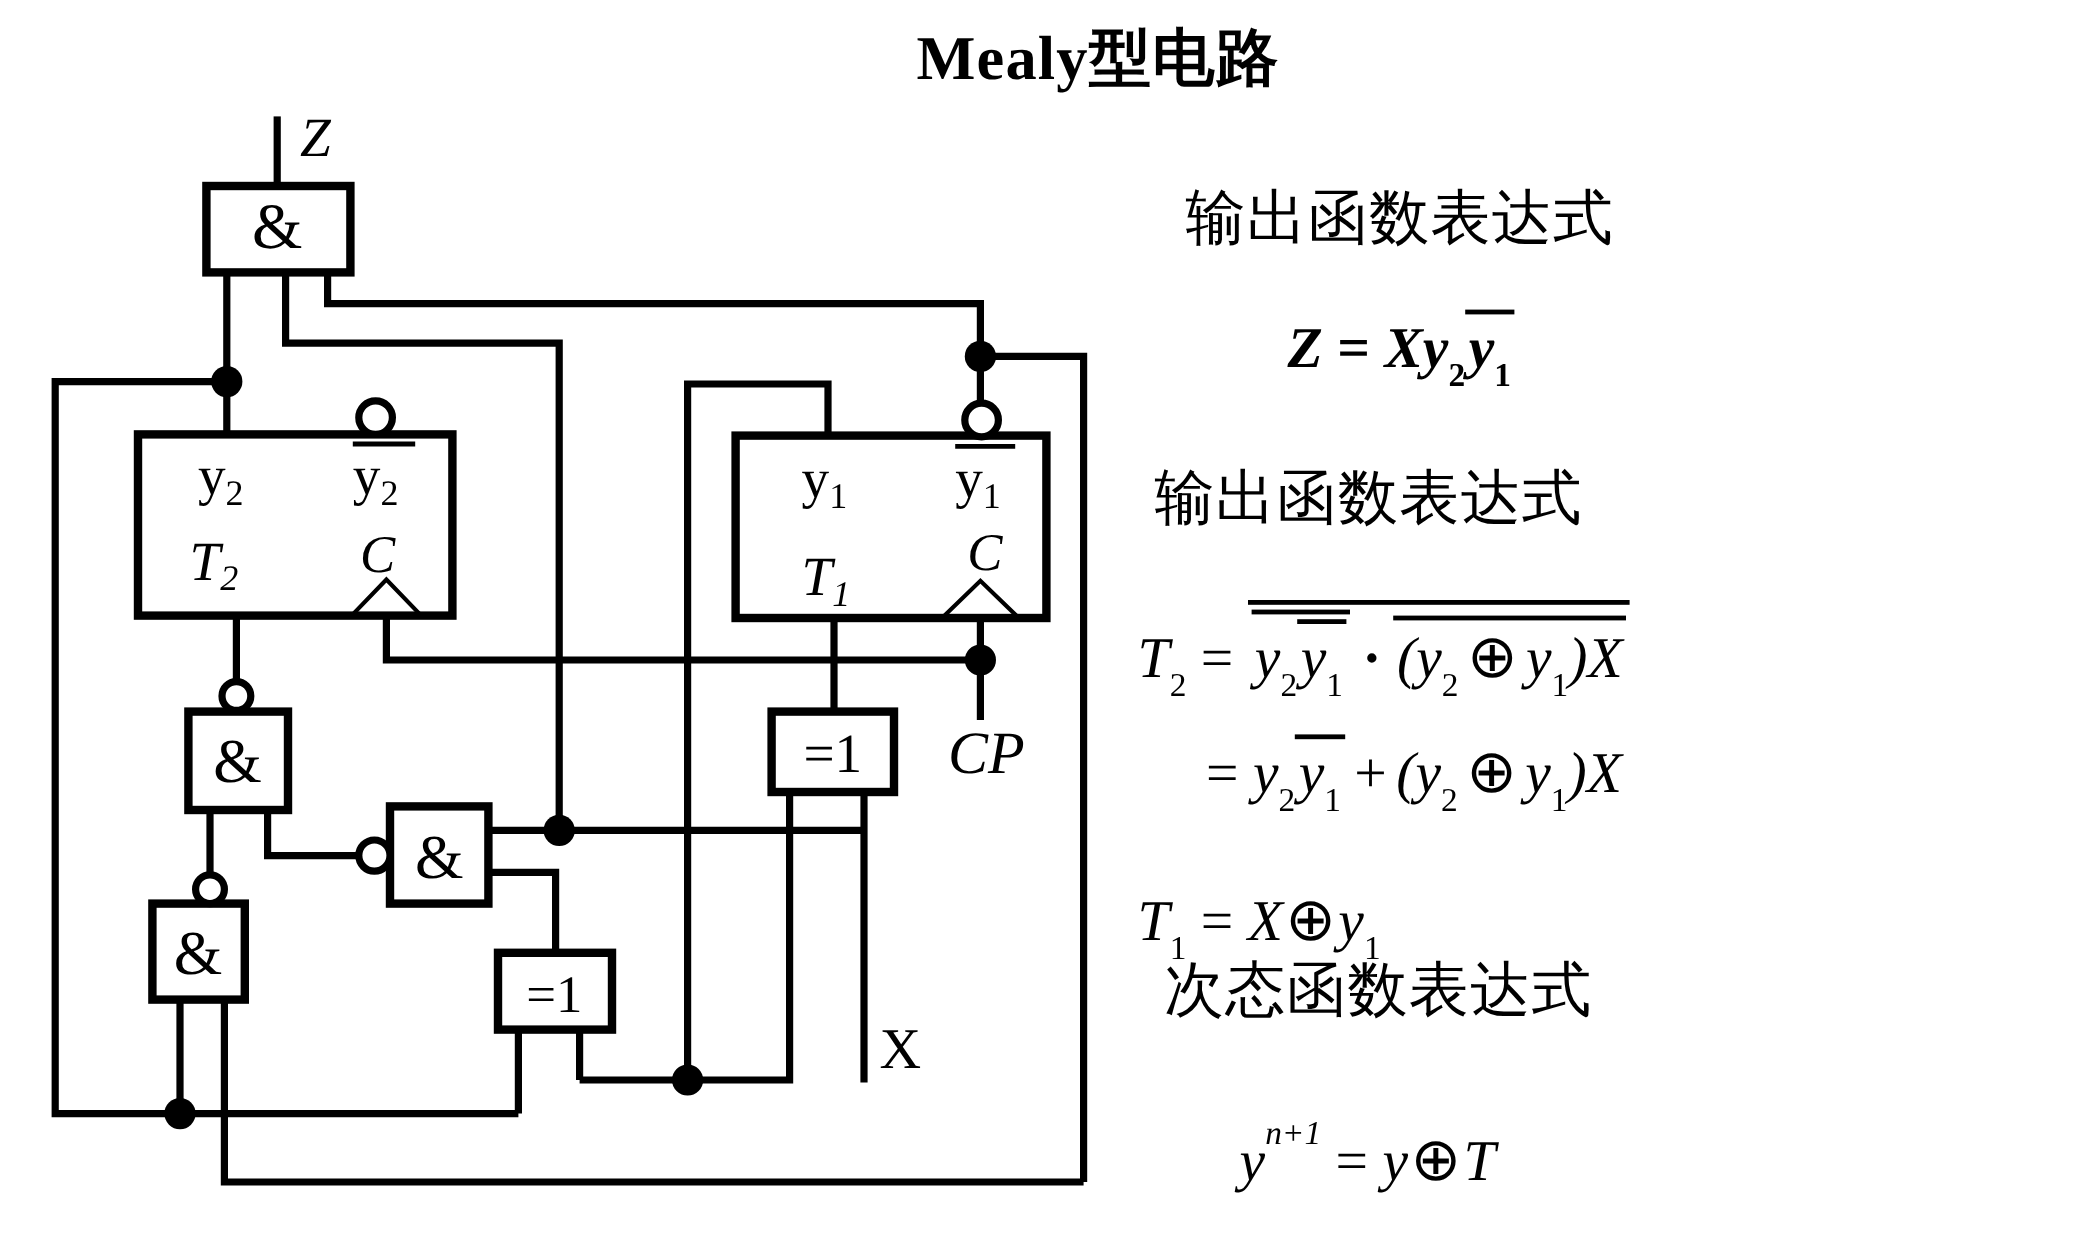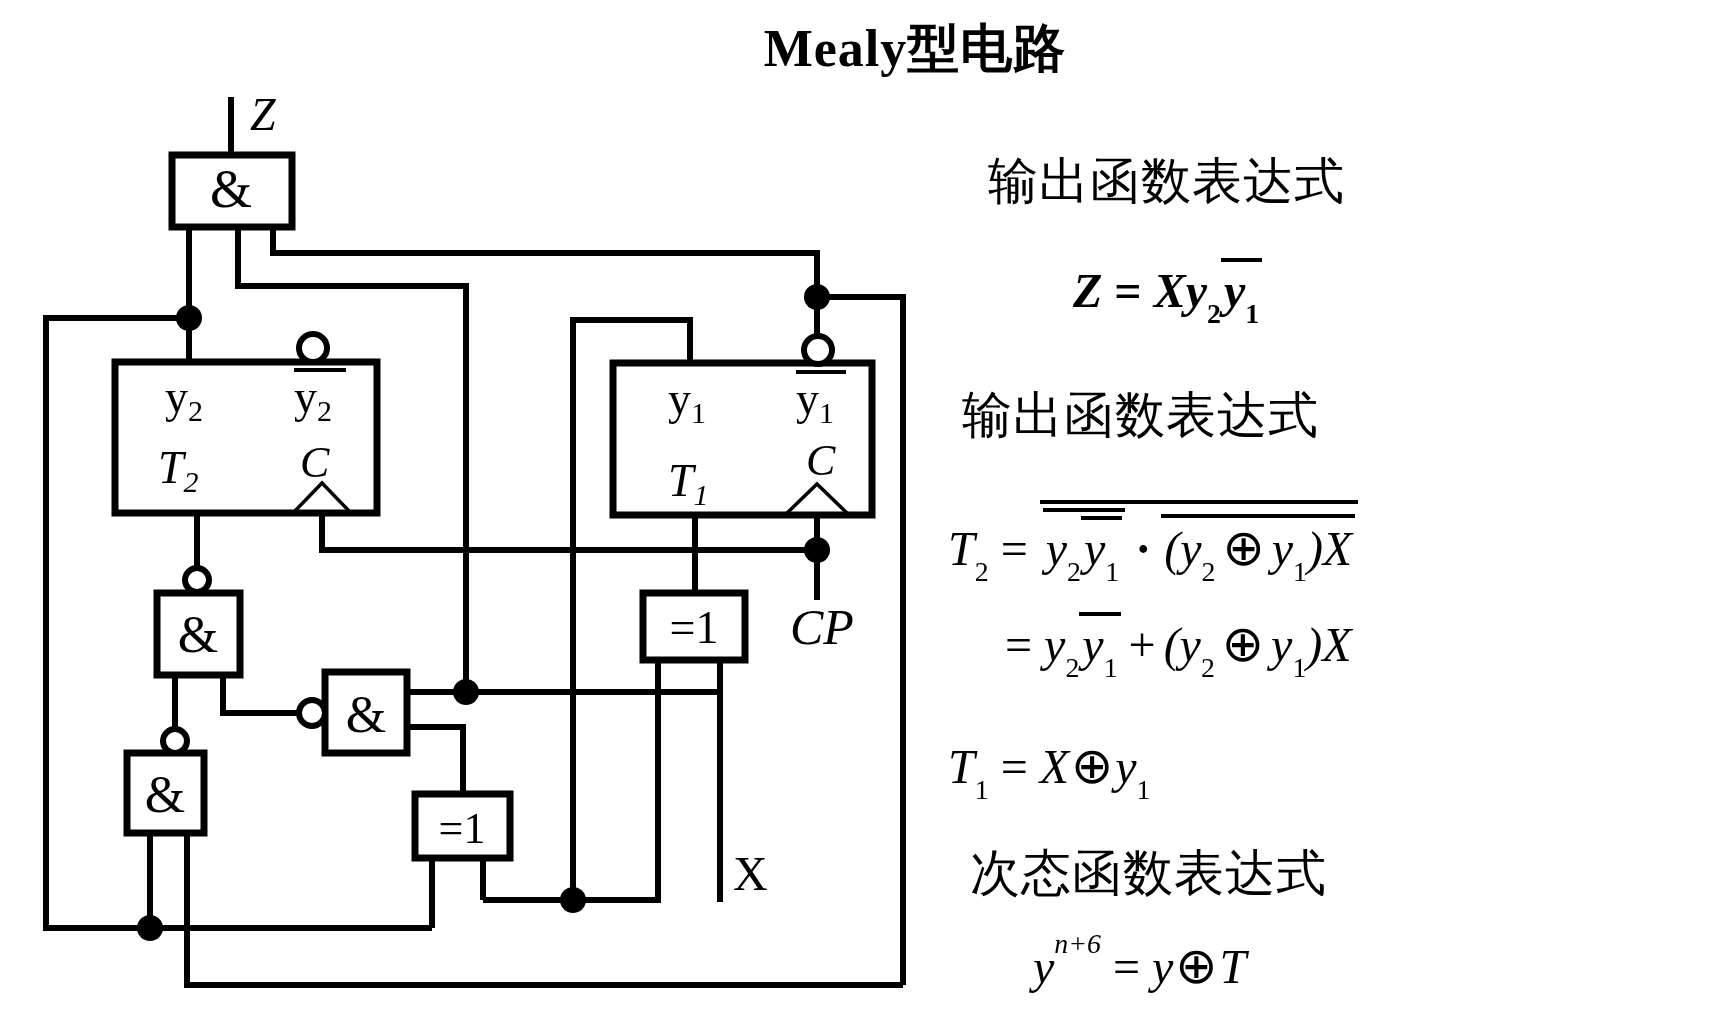--- a/index.html
+++ b/index.html
@@ -140,17 +140,17 @@
 </div>
 
 <div class="blk formula" style="left:1005px;top:612px;">
   <span class="eq" style="margin-left:0;">=</span><span><span>y</span><sub>2</sub></span><span class="ov"><span>y</span><sub>1</sub></span><span class="plus">+</span><span>(</span><span><span>y</span><sub>2</sub></span><span class="op">⊕</span><span><span>y</span><sub>1</sub></span><span>)</span><span>X</span>
 </div>
 
 <div class="blk formula" style="left:948px;top:738px;">
   <span><span>T</span><sub>1</sub></span><span class="eq">=</span><span>X</span><span class="op" style="margin:0 2px;">⊕</span><span><span>y</span><sub>1</sub></span>
 </div>
 
-<div class="blk cjk" style="left:970px;top:840px;">次态函数表达式</div>
+<div class="blk cjk" style="left:970px;top:792px;">次态函数表达式</div>
 
 <div class="blk formula" style="left:1033px;top:938px;">
-  <span>y</span><sup style="font-style:italic;">n+6</sup><span class="eq">=</span><span>y</span><span class="op" style="margin:0 2px;">⊕</span><span>T</span>
+  <span>y</span><sup style="font-style:italic;">n+1</sup><span class="eq">=</span><span>y</span><span class="op" style="margin:0 2px;">⊕</span><span>T</span>
 </div>
 
 </body></html>

